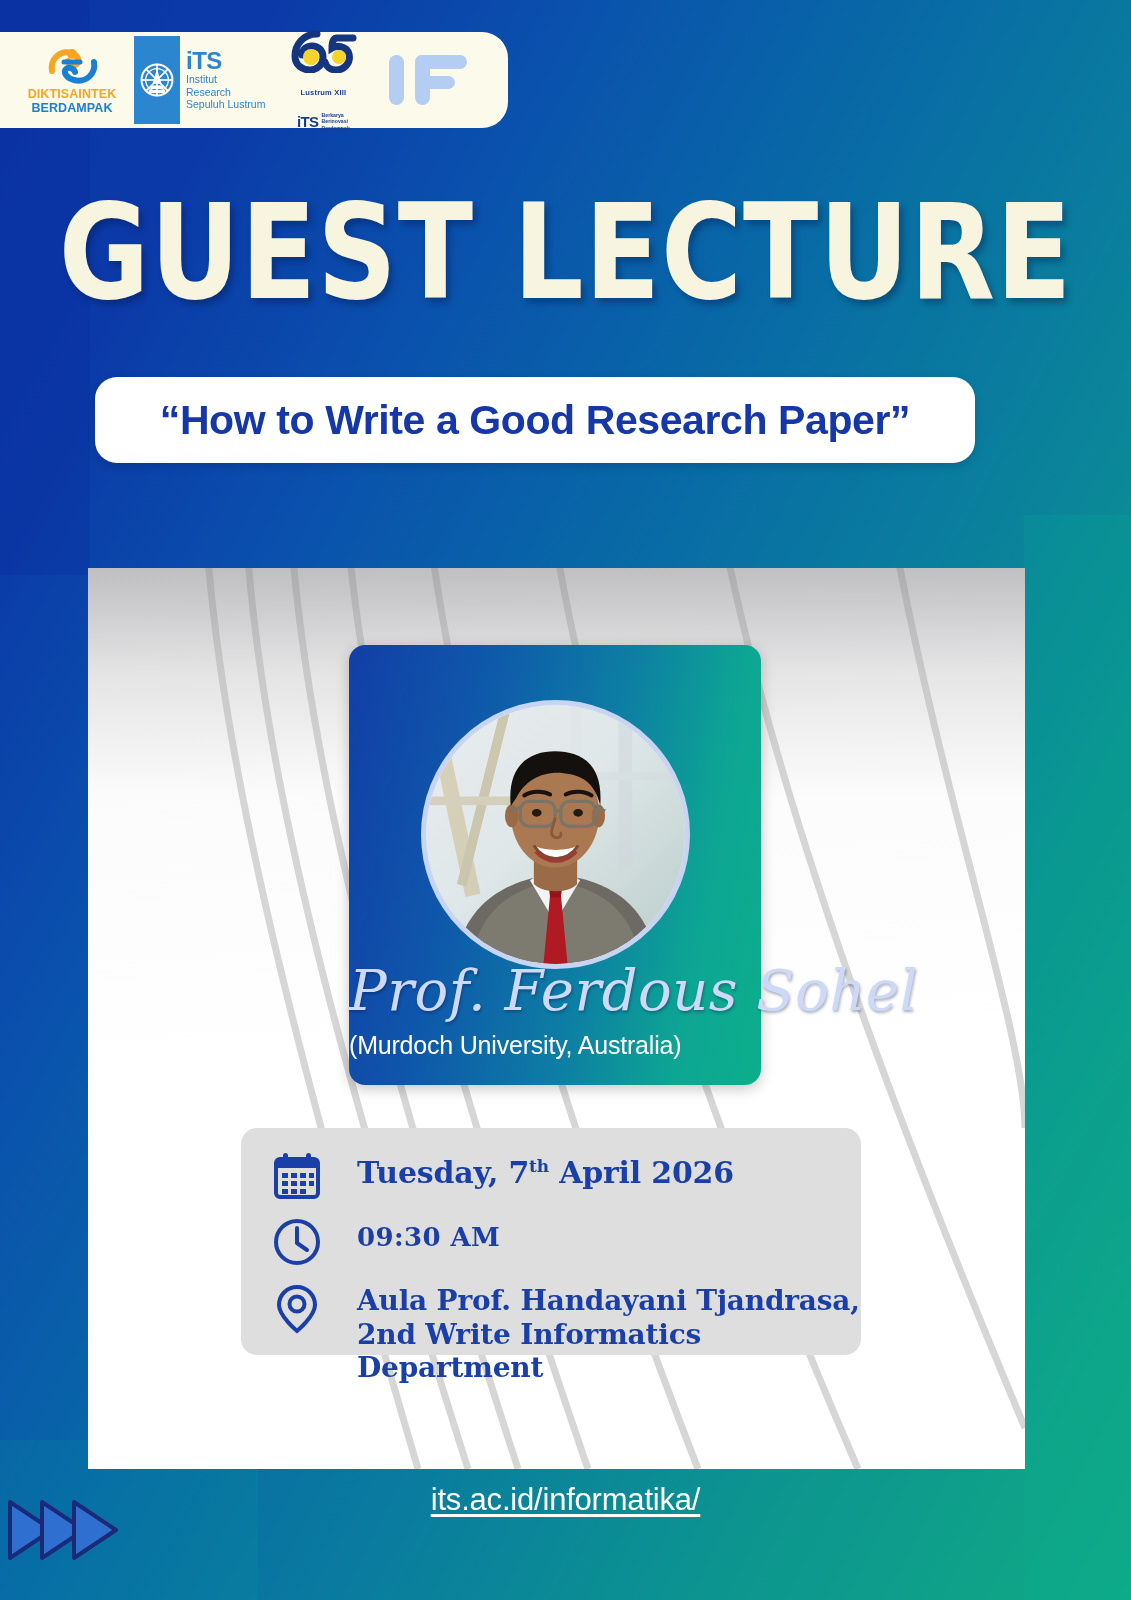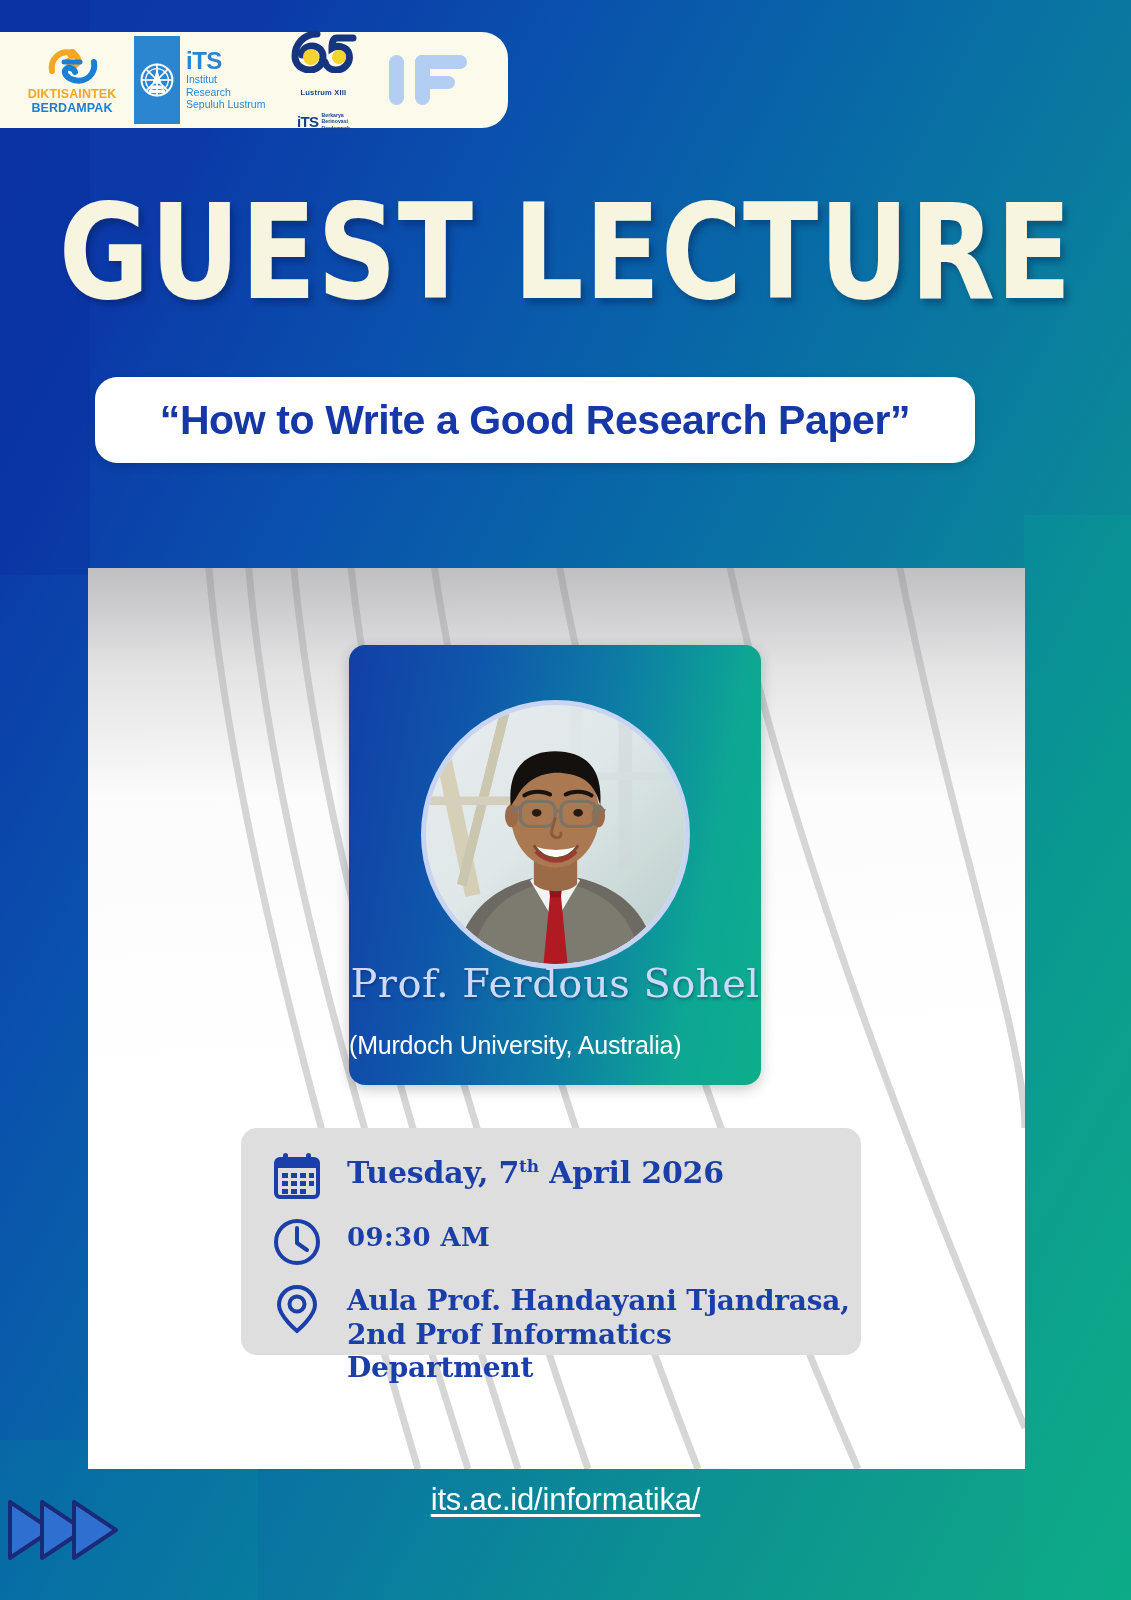--- a/index.html
+++ b/index.html
@@ -155,21 +155,22 @@
     overflow: hidden;
     background: #dfe6ec;
   }
   #portrait svg { width: 100%; height: 100%; display: block; }
 
   #speaker-name {
     position: absolute;
     left: 349px; width: 412px; top: 963px;
     text-align: center;
     font-family: "DejaVu Serif", serif;
-    font-size: 40px;
+    font-style: italic;
+    font-size: 56px;
     color: #cdd9f7;
     letter-spacing: .5px;
     line-height: 1;
     text-shadow: 1px 2px 3px rgba(0,20,60,.35);
     white-space: nowrap;
   }
   #speaker-affil {
     position: absolute;
     left: 349px; width: 412px; top: 1031px;
     font-size: 25px;
@@ -180,21 +181,21 @@
 
   
   #details {
     position: absolute;
     left: 241px; top: 1128px;
     width: 620px; height: 227px;
     background: #dedede;
     border-radius: 16px;
     padding: 22px 0 0 30px;
   }
-  .drow { display: flex; align-items: flex-start; gap: 24px; margin-bottom: 14px; }
+  .drow { display: flex; align-items: flex-start; gap: 34px; margin-bottom: 14px; }
   .drow .dicon { width: 52px; height: 52px; flex: 0 0 52px; }
   .drow .dicon svg { width: 100%; height: 100%; display:block; }
   .dtext {
     font-family: "DejaVu Serif", "Liberation Serif", serif;
     font-weight: bold;
     font-size: 30px;
     color: #1b3fa8;
     line-height: 1.16;
     padding-top: 6px;
     letter-spacing: -.2px;
@@ -419,21 +420,21 @@
 
     <div class="drow place">
       <span class="dicon">
         <svg viewBox="0 0 52 52">
           <path d="M26 5 C16 5 8 13 8 23 C8 34 26 49 26 49 C26 49 44 34 44 23 C44 13 36 5 26 5 Z" fill="none" stroke="#1b3fa8" stroke-width="4"></path>
           <circle cx="26" cy="22" r="7.5" fill="none" stroke="#1b3fa8" stroke-width="4"></circle>
         </svg>
       </span>
       <span class="dtext">
         <span>Aula Prof. Handayani Tjandrasa,</span><br>
-        <span>2nd Prof Informatics Department</span>
+        <span>2nd Write Informatics Department</span>
       </span>
     </div>
   </div>
 
   <div id="footer-url">its.ac.id/informatika/</div>
 
   <svg id="arrows" viewBox="0 0 140 80">
     <g>
       <path d="M6 14 L6 70 L48 42 Z" fill="#2f6fd0" stroke="#1b2a78" stroke-width="4" stroke-linejoin="round"></path>
       <path d="M38 14 L38 70 L80 42 Z" fill="#2f6fd0" stroke="#1b2a78" stroke-width="4" stroke-linejoin="round"></path>

